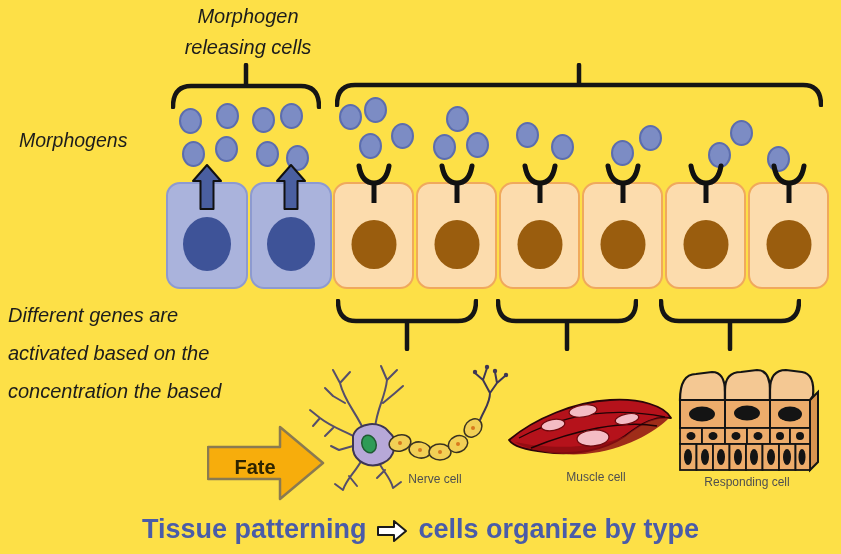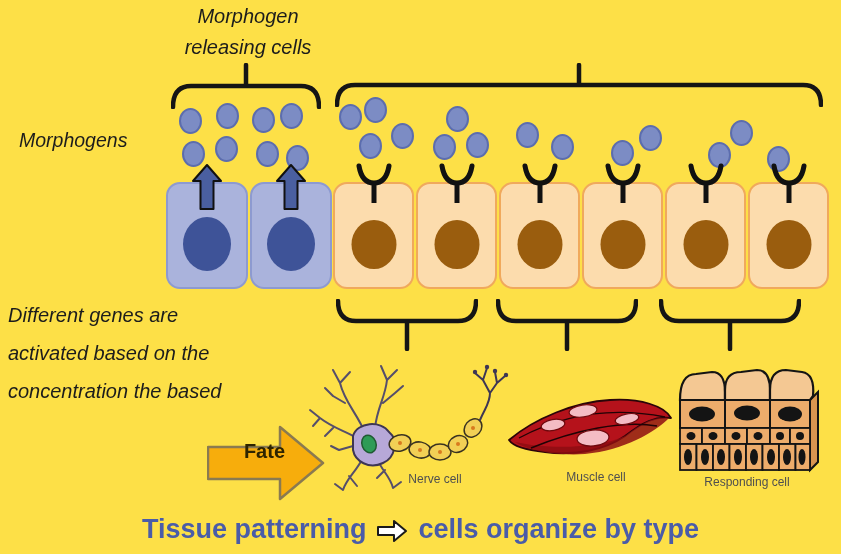--- a/index.html
+++ b/index.html
@@ -7,21 +7,21 @@
          font-family:"Liberation Sans",sans-serif;overflow:hidden;color:#1c1c1c;}
 
   
   .ital{font-style:italic;color:#1c1c1c;}
   .title-releasing{position:absolute;left:148px;top:1px;width:200px;text-align:center;
                    font-size:20px;line-height:31px;}
   .title-responding{position:absolute;left:460px;top:29px;width:240px;text-align:center;
                     font-size:20px;}
   .morphogens-label{position:absolute;left:12px;top:129px;font-size:19.5px;margin-left:7px;}
   .desc{position:absolute;left:8px;top:296px;font-size:20px;line-height:38px;width:250px;}
-  .fate-label{position:absolute;left:225px;top:440px;width:60px;text-align:right;
+  .fate-label{position:absolute;left:225px;top:456px;width:60px;text-align:center;
               font-size:20px;font-weight:bold;color:#2e2400;}
   .cell-type-label{position:absolute;transform:translateX(-50%);font-size:12px;color:#4f4f4f;}
 
   
   .cells-row{position:absolute;top:182px;display:flex;gap:2px;}
   .row-releasing{left:166px;}
   .row-responding{left:333px;}
   .cell{position:relative;width:81px;height:107px;border:2px solid;border-radius:14px;
         box-sizing:border-box;}
   .cell-blue{width:82px;}

